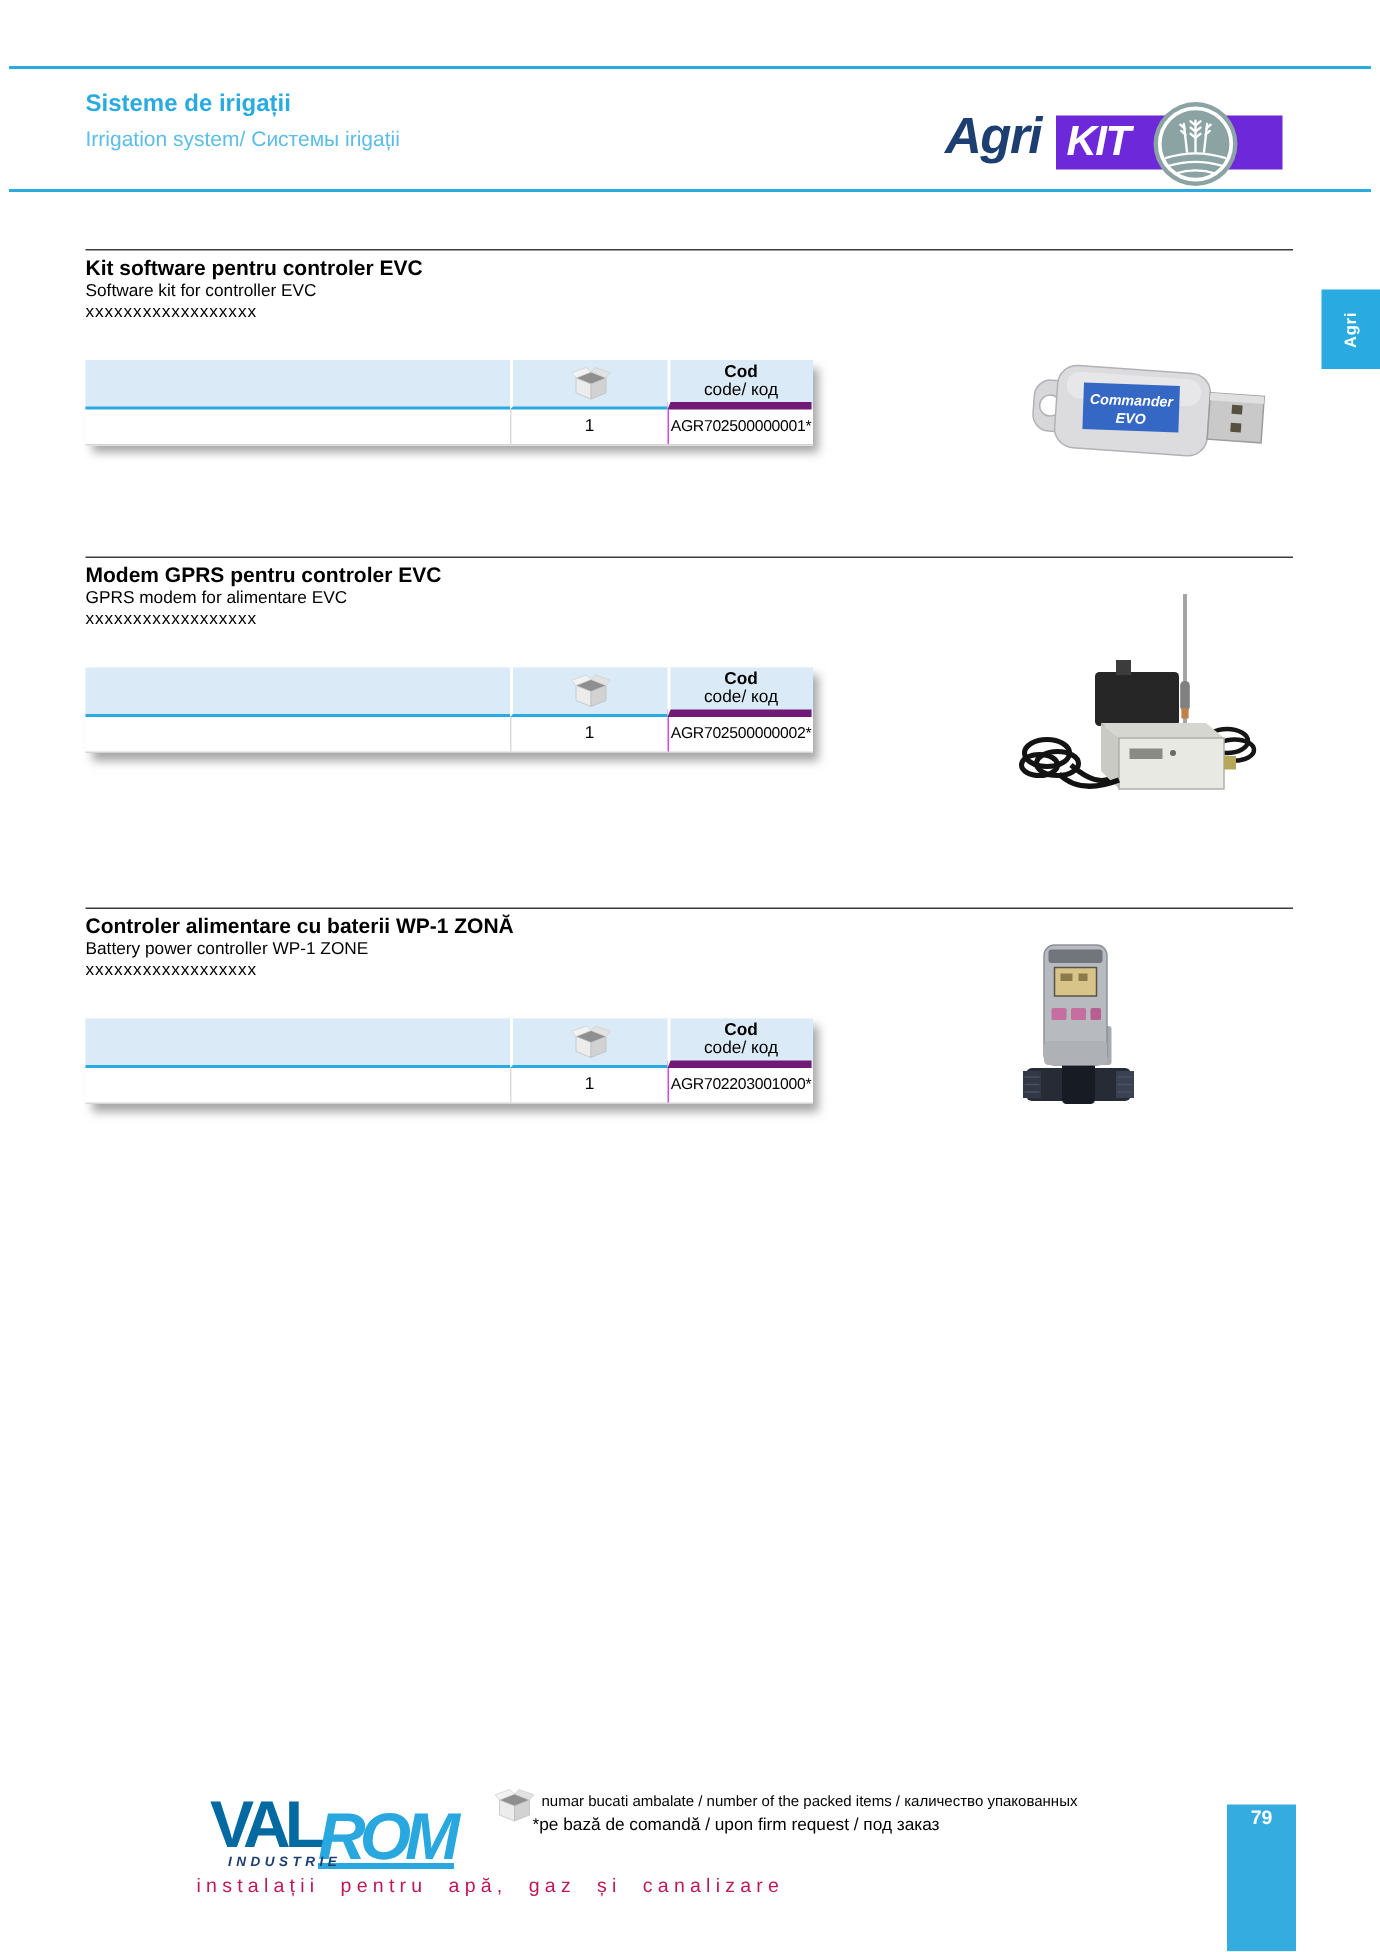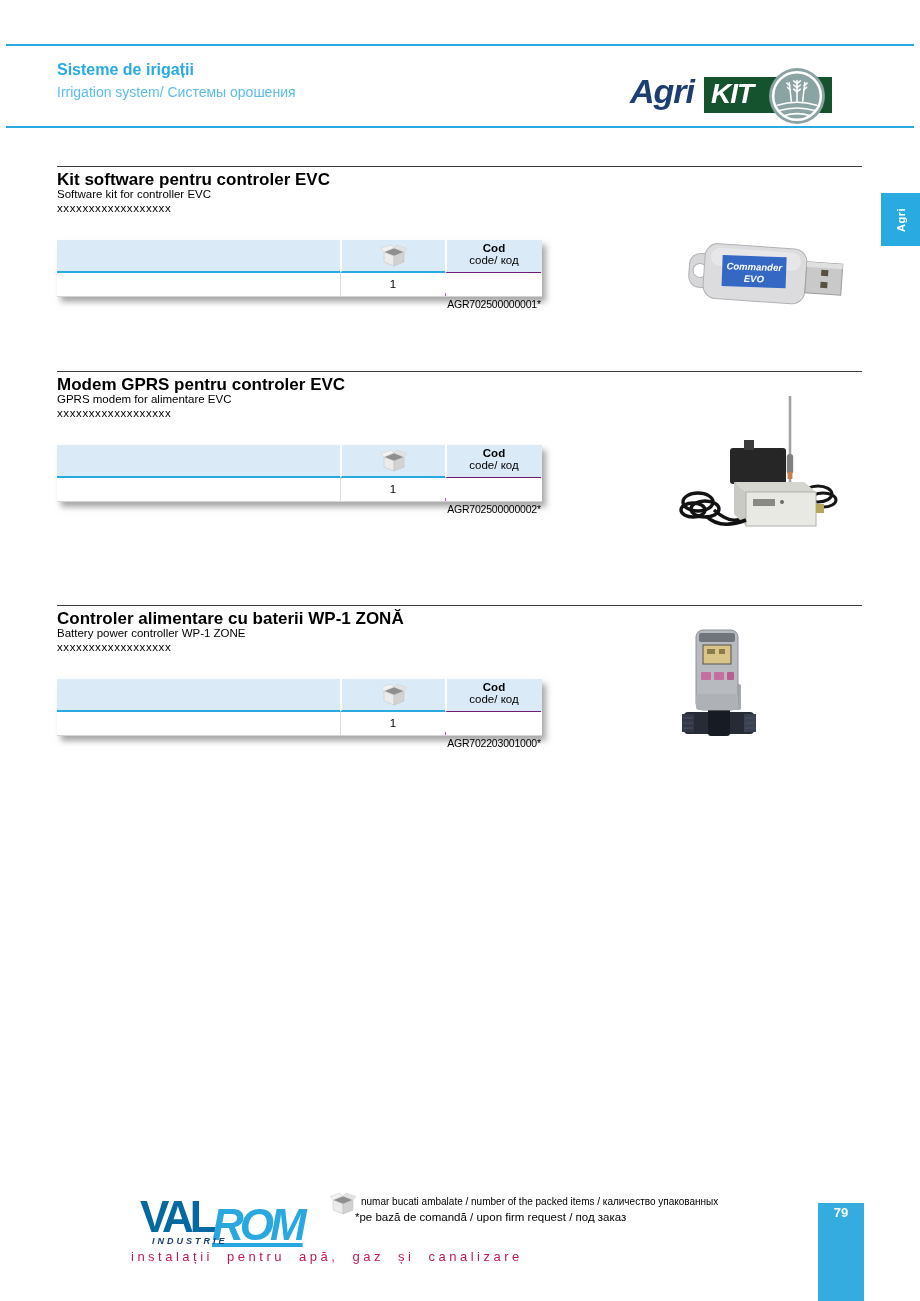--- a/index.html
+++ b/index.html
@@ -8,45 +8,45 @@
   .page { position:relative; width:920px; height:1301px; background:#fff; overflow:hidden;border-radius:29px; }
 
   
   .hline { position:absolute; left:6px; width:908px; height:2px; background:#29abe2; }
   .hline1 { top:44px; } .hline2 { top:126px; }
   .h-title { position:absolute; left:57px; top:61px; font-size:16px; font-weight:bold; color:#29abe2; }
   .h-sub   { position:absolute; left:57px; top:84px; font-size:14px; color:#5bbde8; }
 
   .agrikit { position:absolute; left:630px; top:68px; width:215px; height:56px; }
   .agri-word { position:absolute; left:0; top:4px; font-size:34px; font-weight:900; font-style:italic; color:#1c3e71; letter-spacing:-1px; }
-  .kit-box { position:absolute; left:74px; top:9px; width:128px; height:36px; background:#14532d;text-align:right; }
+  .kit-box { position:absolute; left:74px; top:9px; width:151px; height:36px; background:#6d28d9;text-align:right; }
   .kit-word { position:absolute; left:7px; top:1px; font-size:28px; font-weight:900; font-style:italic; color:#fff; letter-spacing:-1px; }
   .emblem { position:absolute; left:138px; top:-1px; width:58px; height:58px; }
 
   .side-tab { position:absolute; left:881px; top:193px; width:39px; height:53px; background:#29abe2; display:flex; align-items:center; justify-content:center; }
   .side-tab span { transform:rotate(-90deg); color:#fff; font-weight:bold; font-size:11px; letter-spacing:.5px; }
 
   
   .sec { position:absolute; left:57px; width:805px; height:130px; }
   .sec-line { position:absolute; top:0; left:0; width:805px; height:1px; background:#3c3c3c; }
-  .sec-title { position:absolute; top:4px; left:0; font-size:17px; font-weight:bold; }
+  .sec-title { position:absolute; top:4px; left:0; font-size:14px; font-weight:bold; }
   .sec-sub { position:absolute; top:22px; left:0; font-size:11.5px; }
   .sec-x { position:absolute; top:36px; left:0; font-size:11.5px; letter-spacing:.6px; }
 
   .ptable { position:absolute; top:74px; left:0; width:485px; background:#fff; box-shadow:4px 5px 6px rgba(95,95,95,.55); }
   .thead { display:flex; height:33px; background:#daeaf7; }
   .thead .c1 { width:283px; border-bottom:2px solid #29abe2; }
   .thead .c2 { width:105px; border-left:2px solid #fff; border-bottom:2px solid #29abe2; display:flex; align-items:center; justify-content:center; }
-  .thead .c3 { width:96px; border-left:2px solid #fff; border-bottom:1px solid #701a75; text-align:center; padding-top:2px; }
+  .thead .c3 { width:96px; border-left:2px solid #fff; border-bottom:5px solid #701a75; text-align:center; padding-top:2px; }
   .cod-b { font-size:11.5px; font-weight:bold; }
   .cod-s { font-size:11.5px; }
   .trow { display:flex; height:24px; background:#fff; border-bottom:1px solid #d4d4d4; }
   .trow .c1 { width:283px; }
   .trow .c2 { width:105px; border-left:1px solid #dcdcdc; text-align:center; font-size:11.5px; line-height:23px; }
-  .trow .c3 { width:97px; border-left:1px solid #d946ef; text-align:center; font-size:10.5px; line-height:23px; letter-spacing:-.2px;margin-top:20px; }
+  .trow .c3 { width:97px; border-left:1px solid #d946ef; text-align:center; font-size:10.5px; line-height:23px; letter-spacing:-.2px; }
   .pkg { width:26px; height:24px; }
 
   
   .img-abs { position:absolute; }
   .usb-img { left:684px; top:234px; width:164px; height:80px; transform:rotate(4deg); }
   .modem-img { left:672px; top:392px; width:192px; height:154px; }
   .ctrl-img { left:682px; top:628px; width:74px; height:118px; }
 
   
   .valrom { position:absolute; left:140px; top:1200px; width:180px; height:50px; }
@@ -72,21 +72,21 @@
       <polygon points="3,8 0,4.5 10,1 13,4" fill="#f2f2f2" stroke="#cfcfcf" stroke-width="0.5"></polygon>
       <polygon points="13,4 16,1 26,4.5 23,8" fill="#e2e2e2" stroke="#cfcfcf" stroke-width="0.5"></polygon>
     </g>
   </defs>
 </svg>
 
 <div class="page">
 
   <div class="hline hline1"></div>
   <div class="h-title">Sisteme de irigații</div>
-  <div class="h-sub">Irrigation system/ Системы орошения</div>
+  <div class="h-sub">Irrigation system/ Системы irigații</div>
 
   <div class="agrikit">
     <span class="agri-word">Agri</span>
     <span class="kit-box">
       <span class="kit-word">KIT</span>
     </span>
     <svg class="emblem" viewBox="0 0 56 56">
       <circle cx="28" cy="28" r="27" fill="#8ba3a3"></circle>
       <circle cx="28" cy="28" r="23" fill="none" stroke="#fff" stroke-width="2.4"></circle>
       <g stroke="#fff" stroke-width="1.5" fill="none" stroke-linecap="round">

